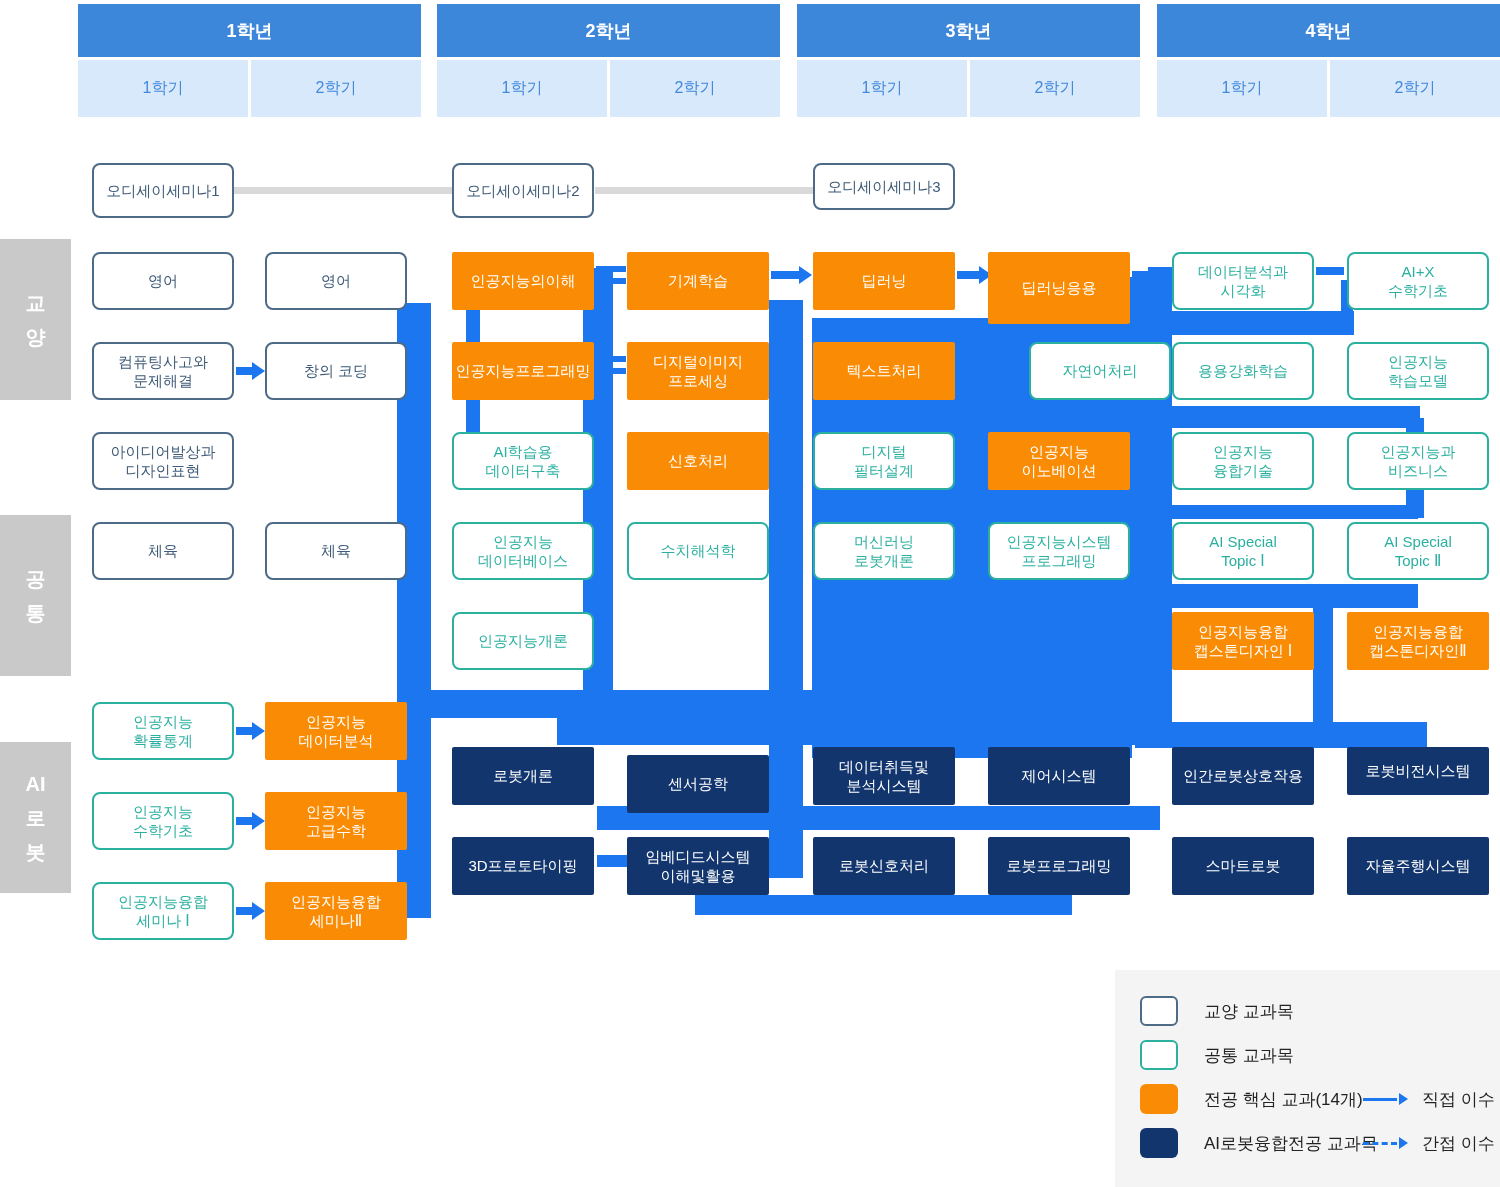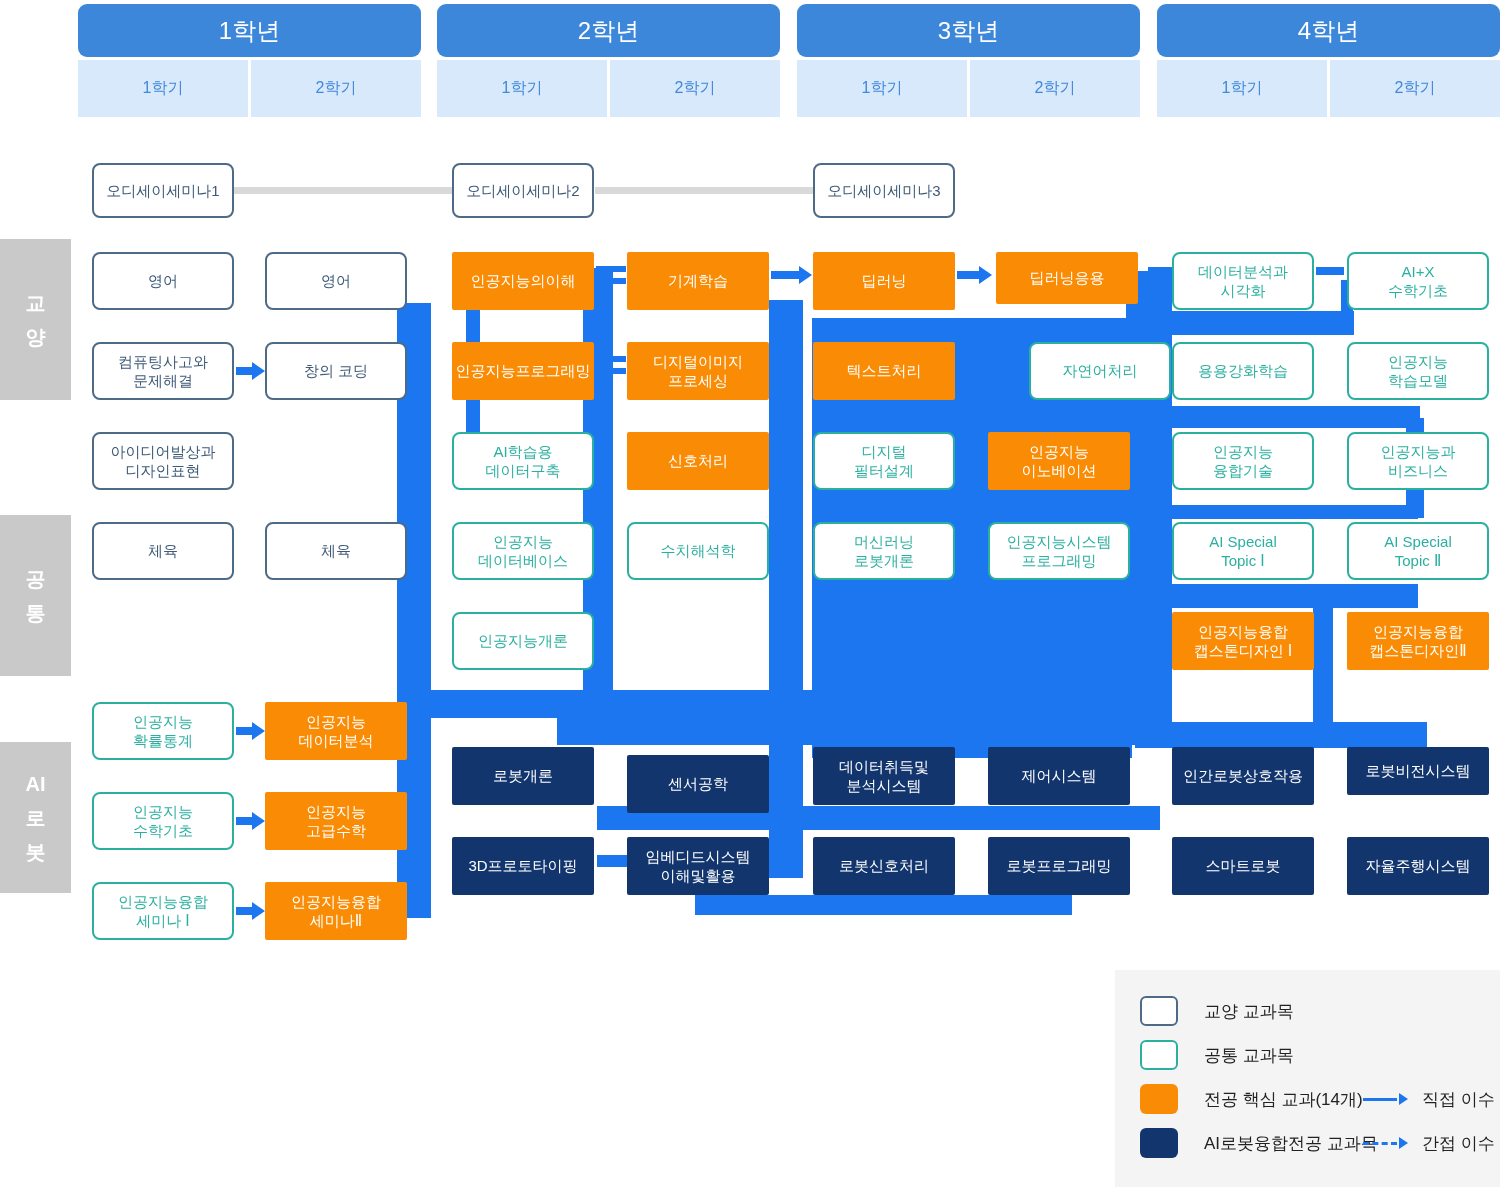--- a/index.html
+++ b/index.html
@@ -7,22 +7,22 @@
     --core:#fa8c05; --robot:#12356e;
     --lib-bd:#4d6a87; --lib-tx:#3e5a77;
     --com-bd:#2bb0a0; --com-tx:#2bb0a0;
     --conn:#1b76f0; --gray:#d9d9d9; --side:#c9c9c9; --legend:#f4f4f4;
   }
   html,body{margin:0;padding:0;background:#fff;}
   .stage{position:relative;width:1500px;height:1187px;background:#fff;overflow:hidden;
          font-family:"Liberation Sans","DejaVu Sans",sans-serif;}
   
   .ygroup{position:absolute;top:4px;width:343px;}
-  .ybar{height:53px;background:var(--year);color:#fff;font-size:24px;font-weight:normal;
-        display:flex;align-items:center;justify-content:center;border-radius:9px;}
+  .ybar{height:53px;background:var(--year);color:#fff;font-size:18px;font-weight:bold;
+        display:flex;align-items:center;justify-content:center;}
   .sems{display:flex;gap:3px;margin-top:3px;}
   .sem{flex:1;height:57px;background:var(--sem-bg);color:var(--sem-tx);font-size:16px;
        display:flex;align-items:center;justify-content:center;}
   
   .side{position:absolute;left:0;width:71px;background:var(--side);color:#fff;
         font-size:20px;font-weight:bold;display:flex;align-items:center;justify-content:center;
         text-align:center;white-space:pre-line;line-height:1.7;z-index:3;}
   
   .cn{position:absolute;background:var(--conn);z-index:1;}
   .cn-gray{position:absolute;background:var(--gray);z-index:0;}
@@ -129,27 +129,27 @@
       <div class="cn" style="left: 236px; top: 817px; width: 18px; height: 8px;"></div>
       <div class="cn" style="left: 236px; top: 907px; width: 18px; height: 8px;"></div>
       <div class="ah" style="left: 252px; top: 362px;"></div>
       <div class="ah" style="left: 252px; top: 722px;"></div>
       <div class="ah" style="left: 252px; top: 812px;"></div>
       <div class="ah" style="left: 252px; top: 902px;"></div>
       <div class="ah" style="left: 799px; top: 266px;"></div>
       <div class="ah" style="left: 979px; top: 266px;"></div>
       <div class="course seminar" style="left: 92px; top: 163px; height: 55px;">오디세이세미나1</div>
       <div class="course seminar" style="left: 452px; top: 163px; height: 55px;">오디세이세미나2</div>
-      <div class="course seminar" style="left: 813px; top: 163px; height: 55px;">오디세이세미나3</div>
+      <div class="course seminar" style="left: 813px; top: 163px; height: 47px;">오디세이세미나3</div>
       <div class="course liberal" style="left: 92px; top: 252px; height: 58px;">영어</div>
       <div class="course liberal" style="left: 265px; top: 252px; height: 58px;">영어</div>
       <div class="course core" style="left: 452px; top: 252px; height: 58px;">인공지능의이해</div>
       <div class="course core" style="left: 627px; top: 252px; height: 58px;">기계학습</div>
       <div class="course core" style="left: 813px; top: 252px; height: 58px;">딥러닝</div>
-      <div class="course core" style="left: 988px; top: 252px; height: 52px; margin-left: 8px;">딥러닝응용</div>
+      <div class="course core" style="left: 988px; top: 252px; height: 72px;">딥러닝응용</div>
       <div class="course common" style="left: 1172px; top: 252px; height: 58px;">데이터분석과
 시각화</div>
       <div class="course common" style="left: 1347px; top: 252px; height: 58px;">AI+X
 수학기초</div>
       <div class="course liberal" style="left: 92px; top: 342px; height: 58px;">컴퓨팅사고와
 문제해결</div>
       <div class="course liberal" style="left: 265px; top: 342px; height: 58px;">창의 코딩</div>
       <div class="course core" style="left: 452px; top: 342px; height: 58px;">인공지능프로그래밍</div>
       <div class="course core" style="left: 627px; top: 342px; height: 58px;">디지털이미지
 프로세싱</div>

